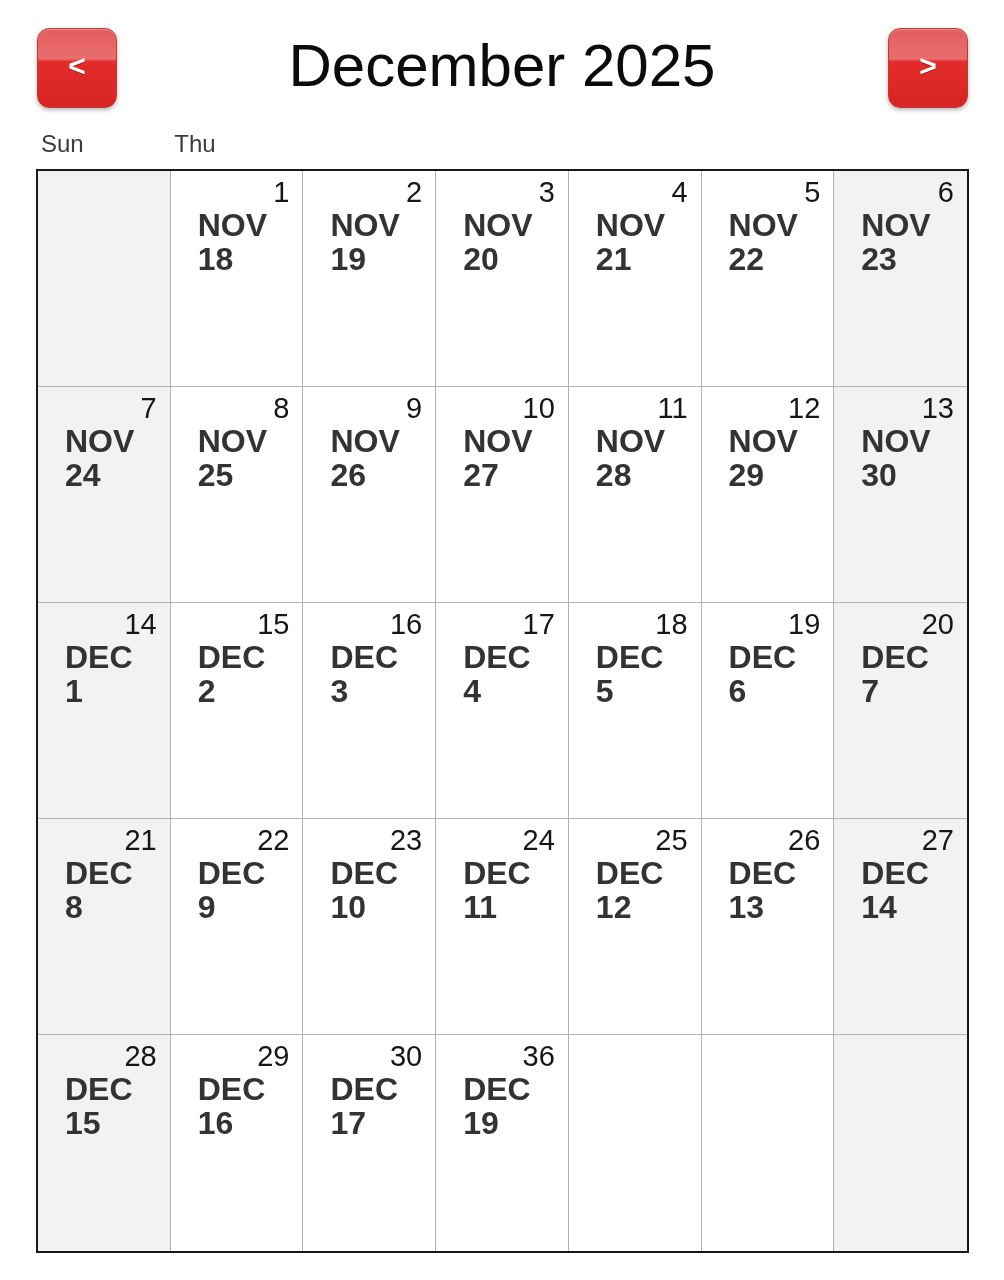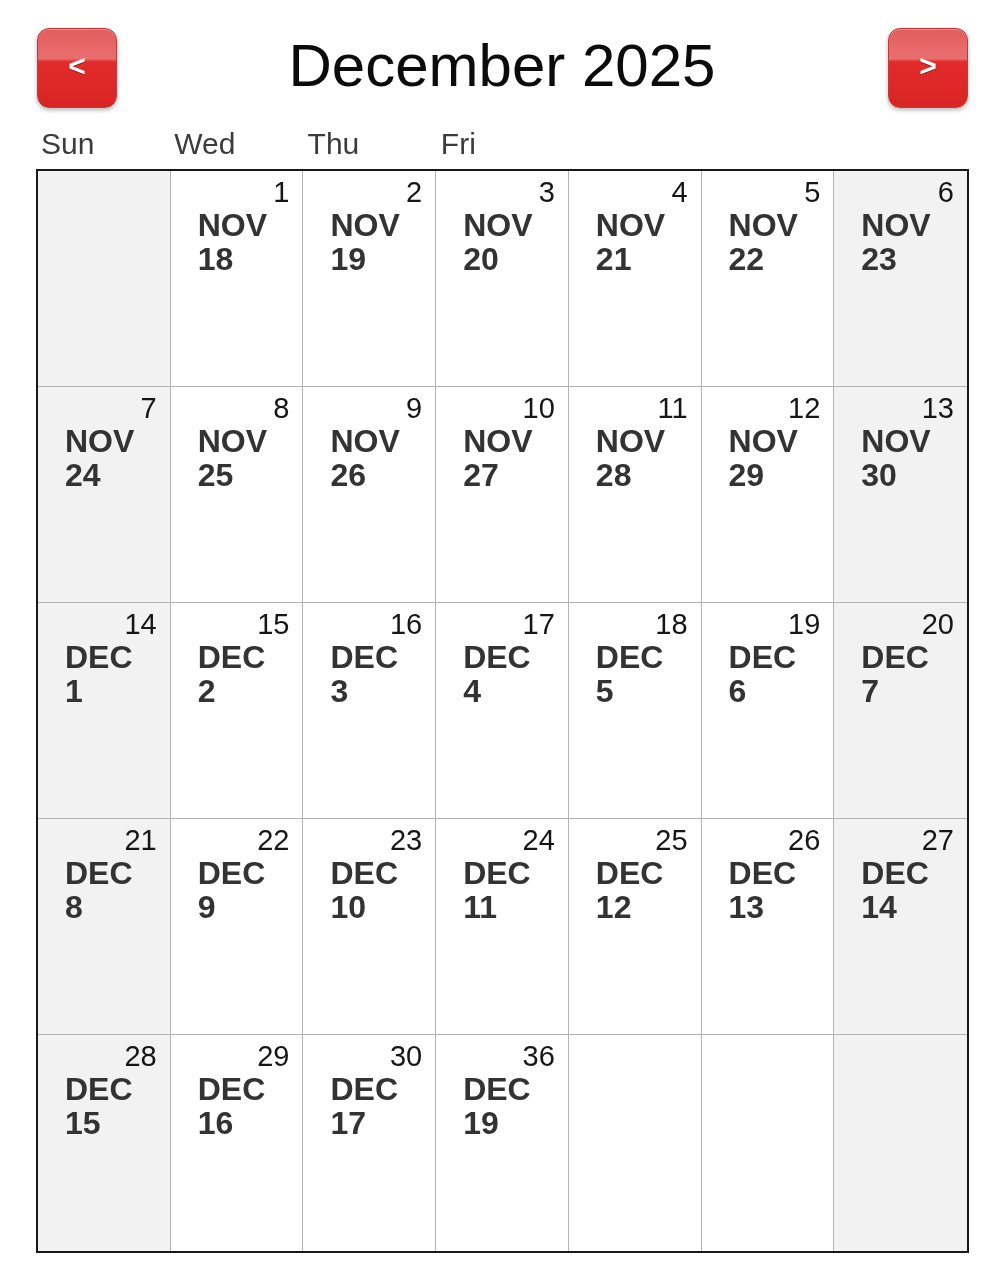--- a/index.html
+++ b/index.html
@@ -32,21 +32,21 @@
   }
   .nav-btn.prev { left:37px; }
   .nav-btn.next { left:888px; }
   .nav-btn .glyph { text-shadow:0 1px 1px rgba(0,0,0,0.35); transform:translateY(-2px); }
   
   .weekdays {
     position:absolute; left:36px; top:124px; width:933px;
     display:grid; grid-template-columns:repeat(7,1fr);
   }
   .weekday {
-    font-size:30px; color:#3b3b3b; padding-left:5px; line-height:40px;
+    font-size:24px; color:#3b3b3b; padding-left:5px; line-height:40px;
   }
   
   .grid {
     position:absolute; left:36px; top:169px;
     width:933px; height:1084px;
     border:2px solid var(--outer-border,#181818);
     display:grid;
     grid-template-columns:repeat(7,1fr);
     grid-template-rows:repeat(5,1fr);
     background:#ffffff;
@@ -81,23 +81,21 @@
   <button class="nav-btn prev">
     <span class="glyph">&lt;</span>
   </button>
 
   <button class="nav-btn next">
     <span class="glyph">&gt;</span>
   </button>
 
   <div class="weekdays" id="weekdays">
       <div class="weekday">Sun</div>
-      <div class="weekday">Wed</div>
       <div class="weekday">Thu</div>
-      <div class="weekday">Fri</div>
     </div>
 
   <div class="grid" id="grid">
       <div class="cell weekend"></div>
       <div class="cell">
         <span class="daynum">1</span>
         <div class="altdate">
           <span>NOV</span>
           <span>18</span>
         </div>

